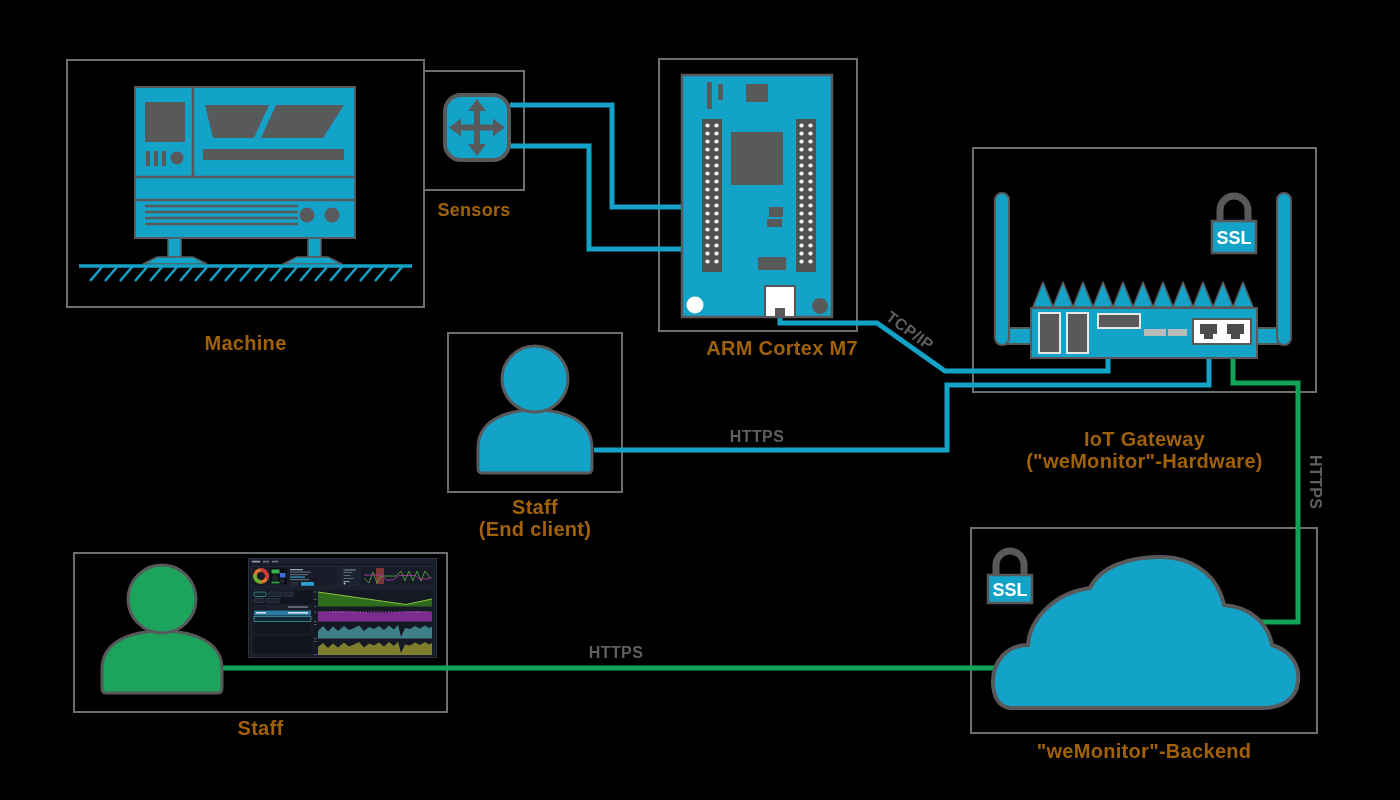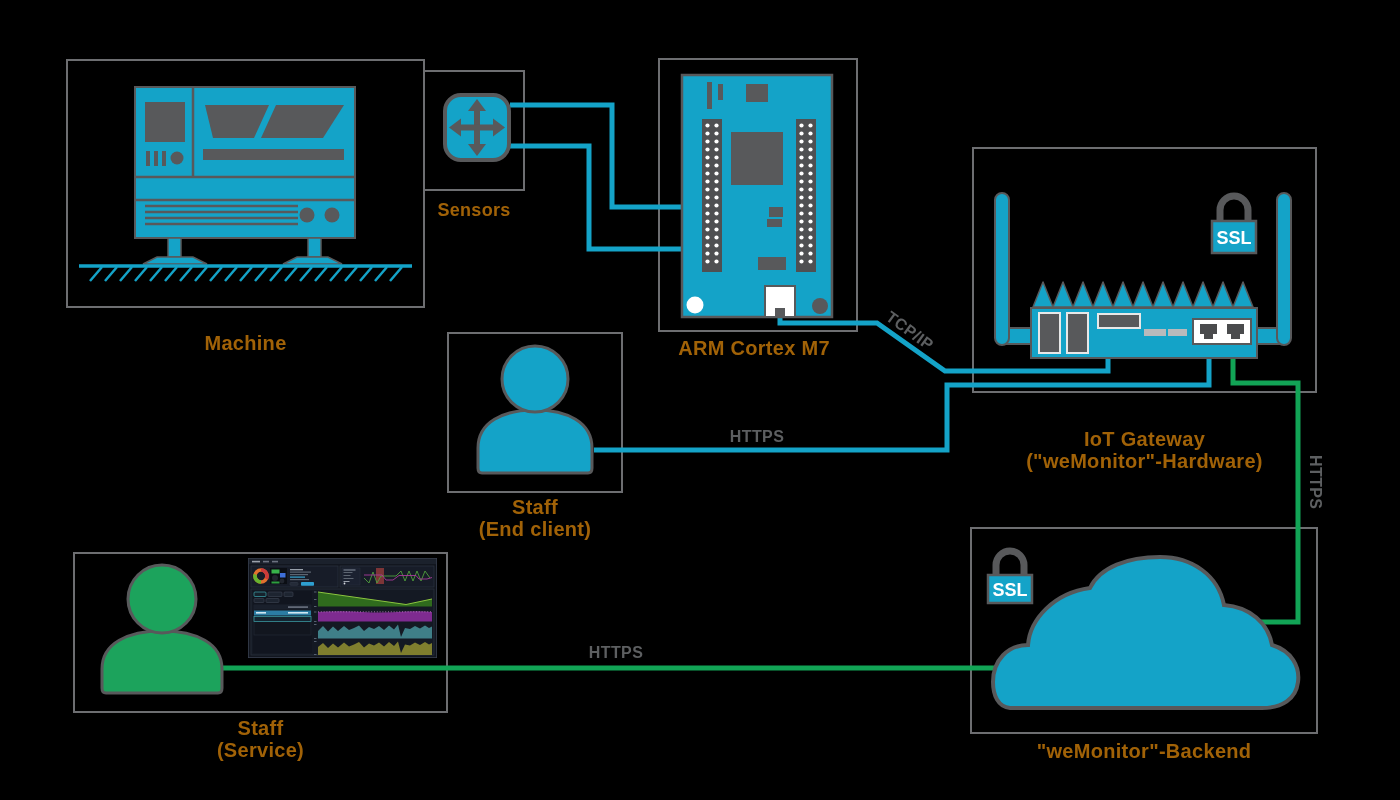--- a/index.html
+++ b/index.html
@@ -308,34 +308,33 @@
       <text x="40" y="69" text-anchor="middle" font-family="Liberation Sans, sans-serif" font-size="18" font-weight="bold" fill="#ffffff">SSL</text>
     </g>
   </svg>
 
   <div class="node-label" style="left:66px;top:316px;width:359px;margin-top:16px;">
     <span>Machine</span>
   </div>
   <div class="node-label" style="left:423px;top:199px;width:102px;font-size:18px;">
     <span>Sensors</span>
   </div>
-  <div class="node-label" style="left:654px;top:337px;width:200px;">
+  <div class="node-label" style="left:682px;top:337px;width:200px;">
     <span>ARM Cortex M7</span>
   </div>
   <div class="node-label" style="left:952px;top:404px;width:385px;margin-top:24px;">
     <span class="sub">IoT Gateway</span>
     <span class="sub">("weMonitor"-Hardware)</span>
   </div>
   <div class="node-label" style="left:447px;top:496px;width:176px;">
     <span class="sub">Staff</span>
     <span class="sub">(End client)</span>
   </div>
   <div class="node-label" style="left:73px;top:717px;width:375px;">
     <span class="sub">Staff</span>
-    <span class="sub">(Service)</span>
   </div>
   <div class="node-label" style="left:970px;top:740px;width:348px;">
     <span>"weMonitor"-Backend</span>
   </div>
 
   <div class="line-label rot" style="left:893px;top:308px;transform:rotate(36deg);">TCP/IP</div>
   <div class="line-label" style="left:700px;top:428px;width:114px;">HTTPS</div>
   <div class="line-label rot" style="left:1324px;top:455px;transform:rotate(90deg);">HTTPS</div>
   <div class="line-label" style="left:560px;top:644px;width:112px;">HTTPS</div>
 

